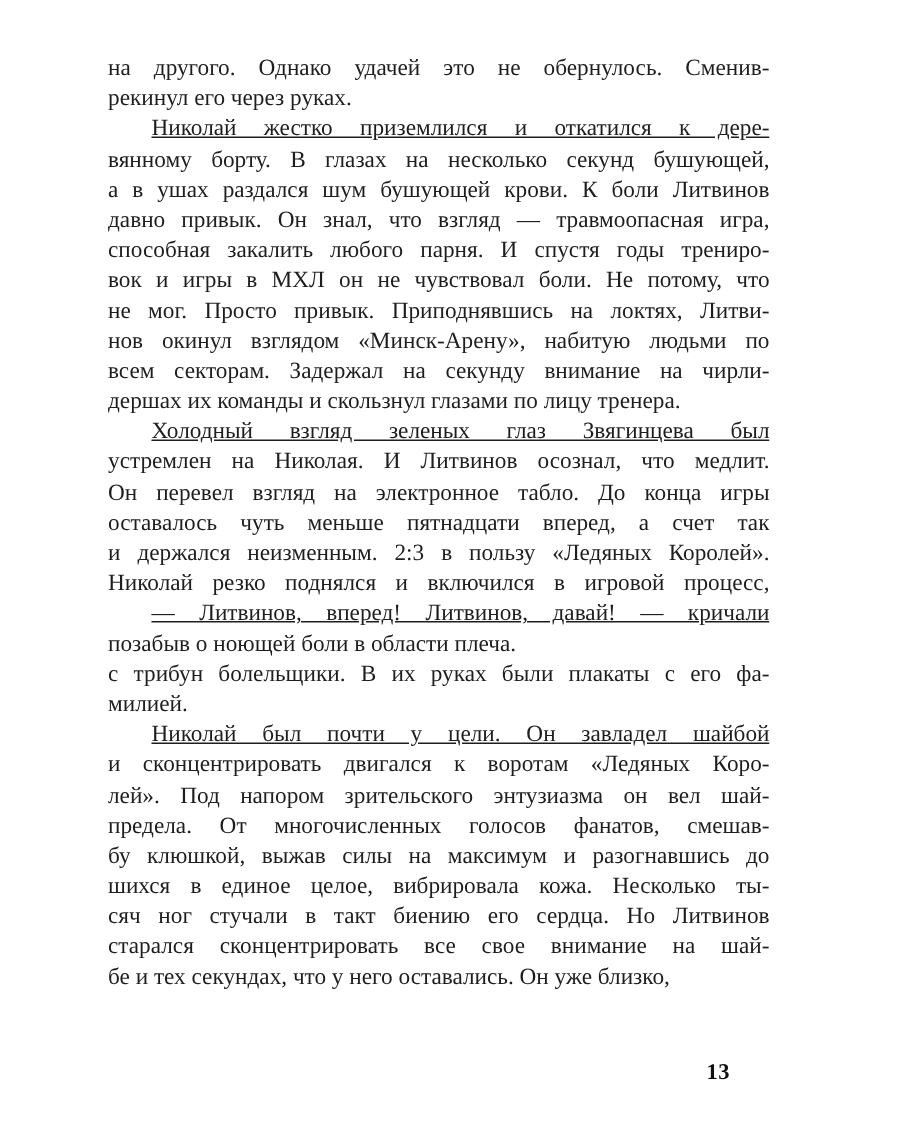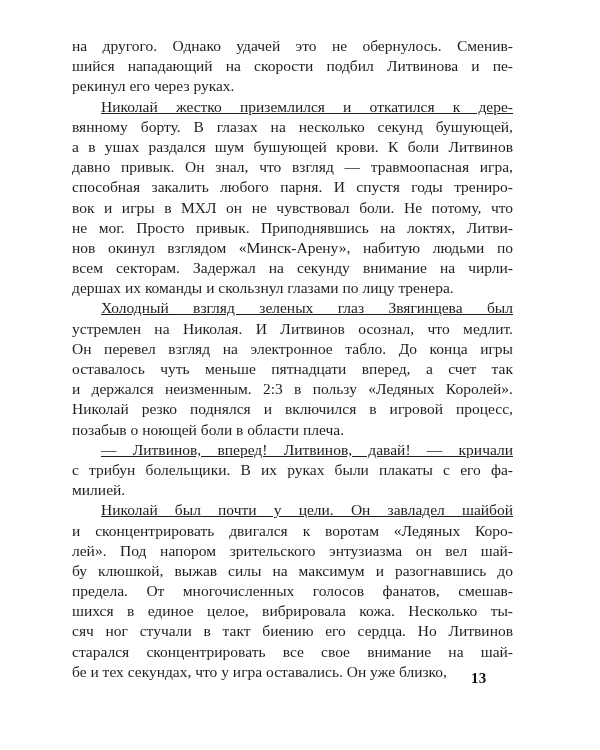--- a/index.html
+++ b/index.html
@@ -35,59 +35,58 @@
   .line.indent {
     text-indent: 29px;
     text-decoration: underline;
   }
   .line.para-end {
     text-align-last: left;
   }
   .page-num {
     position: absolute;
     left: 471px;
-    top: 670px;
+    top: 707px;
     color: #101010;
     font-size: 15px;
     font-weight: 700;
     letter-spacing: 0.3px;
   }
 </style>
 </head>
 <body>
 
 <div class="page" style="background: rgb(255, 255, 255);">
   <div class="text-block" style="color: rgb(30, 30, 30);">
       <div class="line">на другого. Однако удачей это не обернулось. Сменив-</div>
-      <div class="line">шийся нападающий на скорости подбил Литвинова и пе-</div>
       <div class="line para-end">рекинул его через руках.</div>
       <div class="line indent">Николай жестко приземлился и откатился к дере-</div>
       <div class="line">вянному борту. В глазах на несколько секунд бушующей,</div>
       <div class="line">а в ушах раздался шум бушующей крови. К боли Литвинов</div>
       <div class="line">давно привык. Он знал, что взгляд — травмоопасная игра,</div>
       <div class="line">способная закалить любого парня. И спустя годы трениро-</div>
       <div class="line">вок и игры в МХЛ он не чувствовал боли. Не потому, что</div>
       <div class="line">не мог. Просто привык. Приподнявшись на локтях, Литви-</div>
       <div class="line">нов окинул взглядом «Минск-Арену», набитую людьми по</div>
       <div class="line">всем секторам. Задержал на секунду внимание на чирли-</div>
       <div class="line para-end">дершах их команды и скользнул глазами по лицу тренера.</div>
       <div class="line indent">Холодный взгляд зеленых глаз Звягинцева был</div>
       <div class="line">устремлен на Николая. И Литвинов осознал, что медлит.</div>
       <div class="line">Он перевел взгляд на электронное табло. До конца игры</div>
       <div class="line">оставалось чуть меньше пятнадцати вперед, а счет так</div>
       <div class="line">и держался неизменным. 2:3 в пользу «Ледяных Королей».</div>
       <div class="line">Николай резко поднялся и включился в игровой процесс,</div>
+      <div class="line indent">— Литвинов, вперед! Литвинов, давай! — кричали</div>
       <div class="line para-end">позабыв о ноющей боли в области плеча.</div>
-      <div class="line indent">— Литвинов, вперед! Литвинов, давай! — кричали</div>
       <div class="line">с трибун болельщики. В их руках были плакаты с его фа-</div>
       <div class="line para-end">милией.</div>
       <div class="line indent">Николай был почти у цели. Он завладел шайбой</div>
       <div class="line">и сконцентрировать двигался к воротам «Ледяных Коро-</div>
       <div class="line">лей». Под напором зрительского энтузиазма он вел шай-</div>
+      <div class="line">предела. От многочисленных голосов фанатов, смешав-</div>
       <div class="line">бу клюшкой, выжав силы на максимум и разогнавшись до</div>
-      <div class="line">предела. От многочисленных голосов фанатов, смешав-</div>
       <div class="line">шихся в единое целое, вибрировала кожа. Несколько ты-</div>
       <div class="line">сяч ног стучали в такт биению его сердца. Но Литвинов</div>
       <div class="line">старался сконцентрировать все свое внимание на шай-</div>
-      <div class="line para-end">бе и тех секундах, что у игра оставались. Он уже близко,</div>
+      <div class="line para-end">бе и тех секундах, что у него оставались. Он уже близко,</div>
     </div>
   <div class="page-num">13</div>
 </div>
 
 </body></html>

